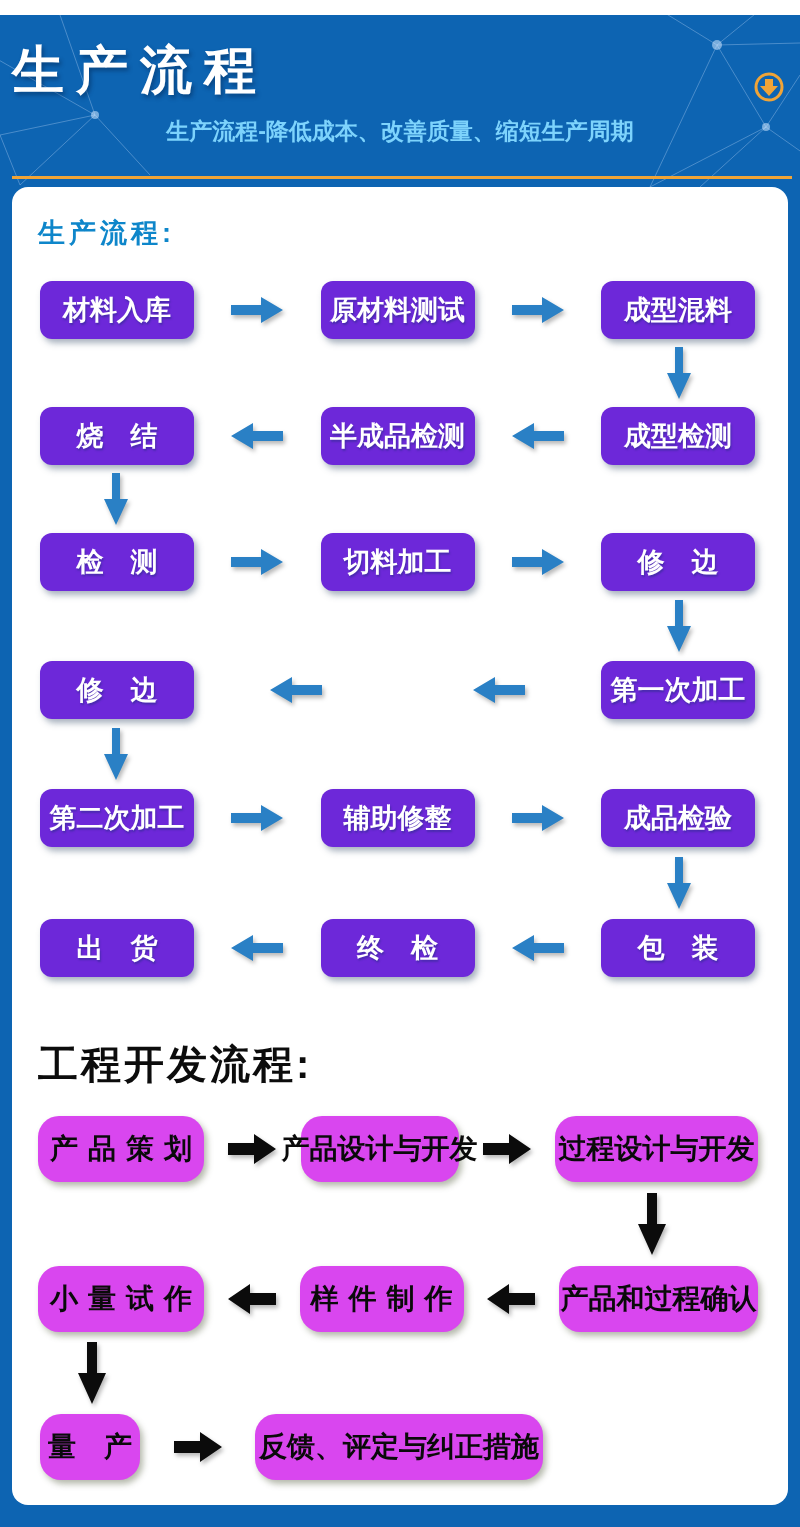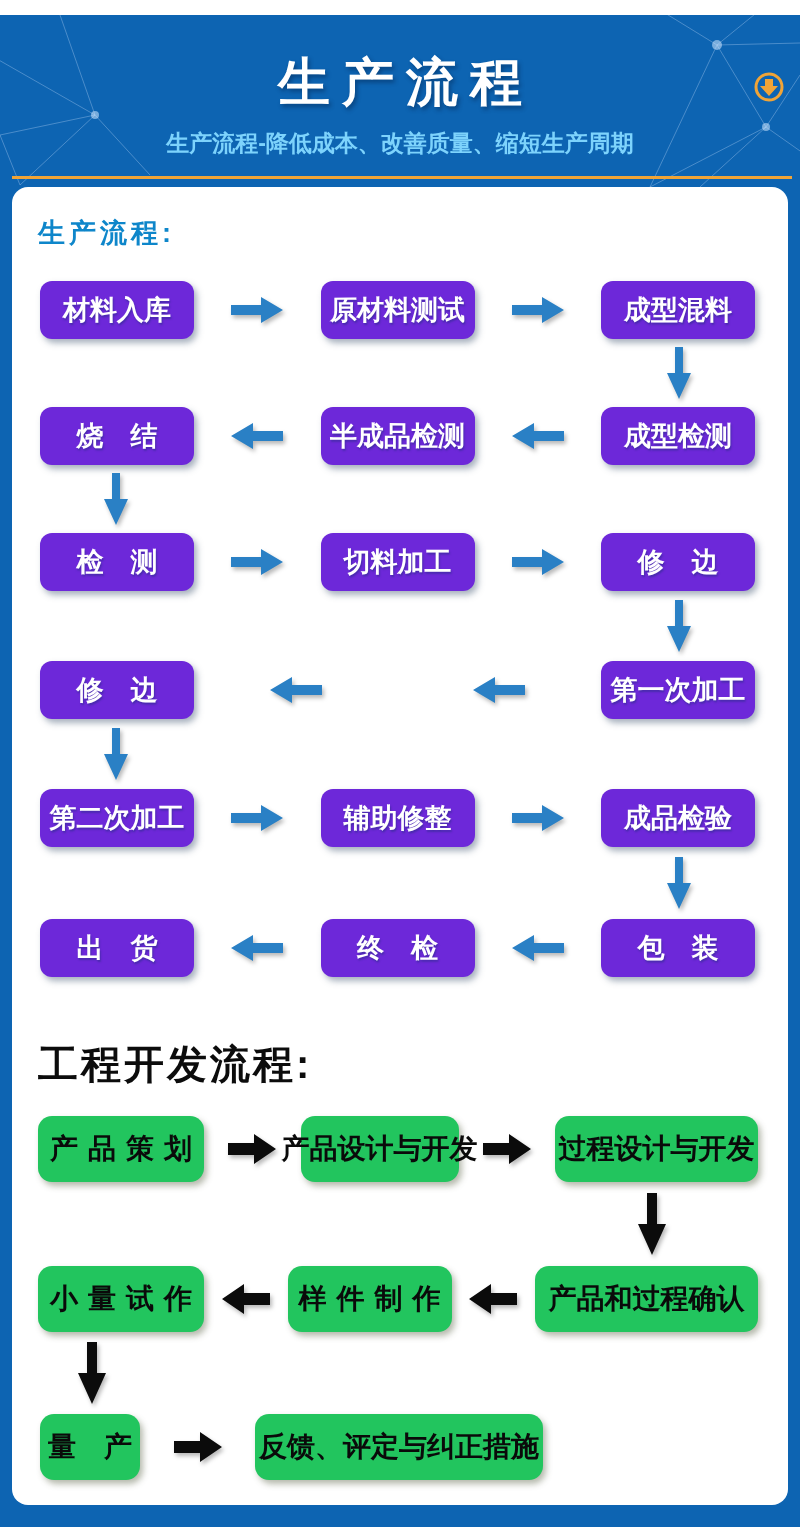--- a/index.html
+++ b/index.html
@@ -6,21 +6,21 @@
   body{
     width:800px;height:1527px;
     background:#0d64b2;
     font-family:"Liberation Sans",sans-serif;
     overflow:hidden;
   }
   .topstrip{height:15px;background:#ffffff}
   .header{position:relative;height:172px}
   .net{position:absolute;inset:0;pointer-events:none}
   .title{
-    position:relative;padding-top:38px;text-align:center;
+    position:relative;padding-top:26px;
     color:#ffffff;font-size:52px;line-height:58px;font-weight:bold;
     letter-spacing:12px;text-indent:12px;
     text-shadow:2px 3px 4px rgba(0,30,70,.45);
   }
   .subtitle{
     position:relative;margin-top:18px;text-align:center;
     color:#7dd3fc;font-size:23px;line-height:28px;font-weight:bold;
   }
   .goldline{position:absolute;left:12px;right:8px;bottom:8px;height:3px;background:#f0a437}
   .dl{position:absolute;top:57px;right:16px;width:30px;height:30px;display:block;cursor:pointer}
@@ -44,21 +44,21 @@
     display:flex;align-items:center;justify-content:center;
     color:#fff;font-size:27px;font-weight:bold;
     box-shadow:3px 4px 6px rgba(80,100,125,.5);
     text-shadow:1px 2px 2px rgba(0,50,90,.35);
     white-space:nowrap;
   }
   .green-row{display:flex;align-items:center;height:68px;padding:0 30px 0 26px}
   .rowA{margin-top:30px}
   .grow-c{display:flex;align-items:center;height:68px;padding-left:28px}
   .gbox{
-    height:66px;background:#22c55e;border-radius:14px;
+    height:66px;background:#d946ef;border-radius:21px;
     display:flex;align-items:center;justify-content:center;
     color:#0a0a0a;font-size:28px;font-weight:bold;
     box-shadow:3px 4px 6px rgba(90,100,70,.45);
     white-space:nowrap;
   }
   .sp{letter-spacing:10px;margin-right:-10px}
   .acell{flex:1;display:flex;align-items:center;justify-content:center}
   .acell-f{display:flex;align-items:center;justify-content:center}
   .gaprow{position:relative}
   .g68{height:68px}.g70{height:70px}.g72{height:72px}.g82{height:82px}.g80{height:80px}
@@ -304,21 +304,21 @@
         </svg>
       </div>
     <div class="gbox" style="width:164px">
         <span class="sp">样件制作</span>
       </div>
     <div class="acell">
         <svg class="arr" width="48" height="34" viewBox="0 0 48 34">
           <path class="a-black" d="M48 11 H22 V2 L0 17 L22 32 V23 H48 Z"></path>
         </svg>
       </div>
-    <div class="gbox" style="width:223px">
+    <div class="gbox" style="width:199px">
         <span>产品和过程确认</span>
       </div>
   </div>
 
   <div class="gaprow g80">
     <svg class="varrow arr" style="left:80px" width="32" height="62" viewBox="0 0 32 62">
         <path class="a-black" d="M11 0 V31 H2 L16 62 L30 31 H21 V0 Z"></path>
       </svg>
   </div>
 

